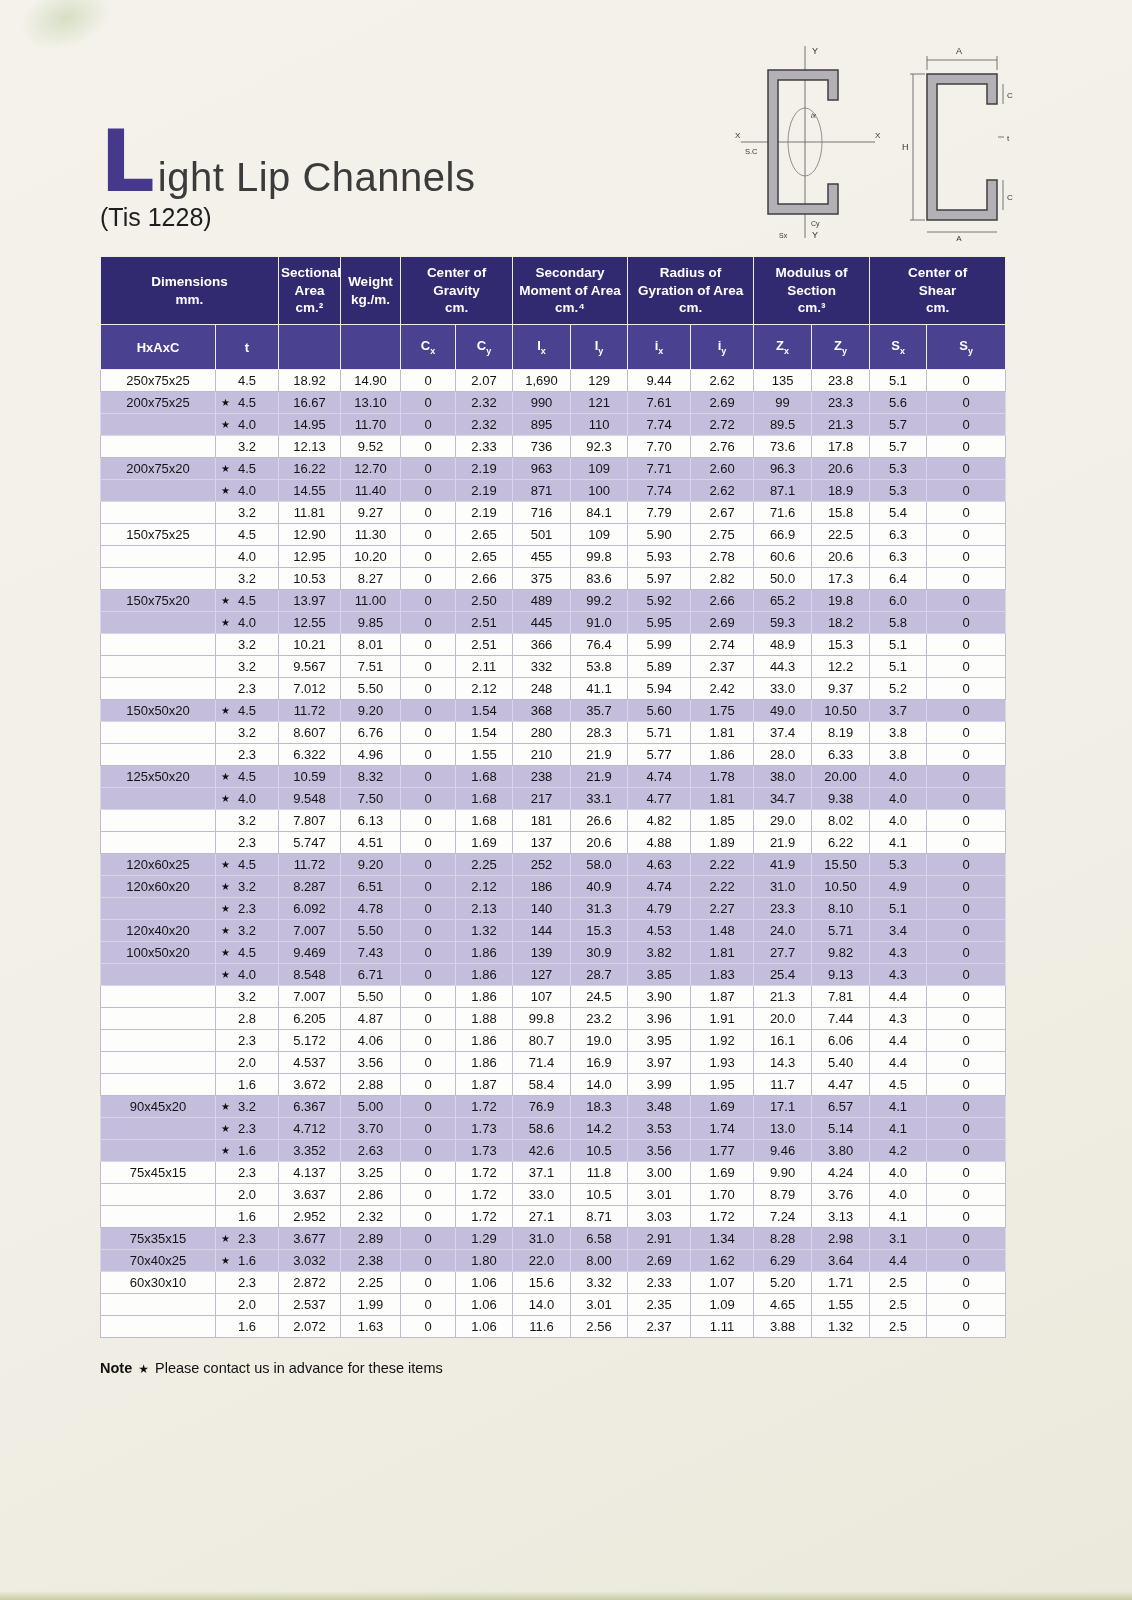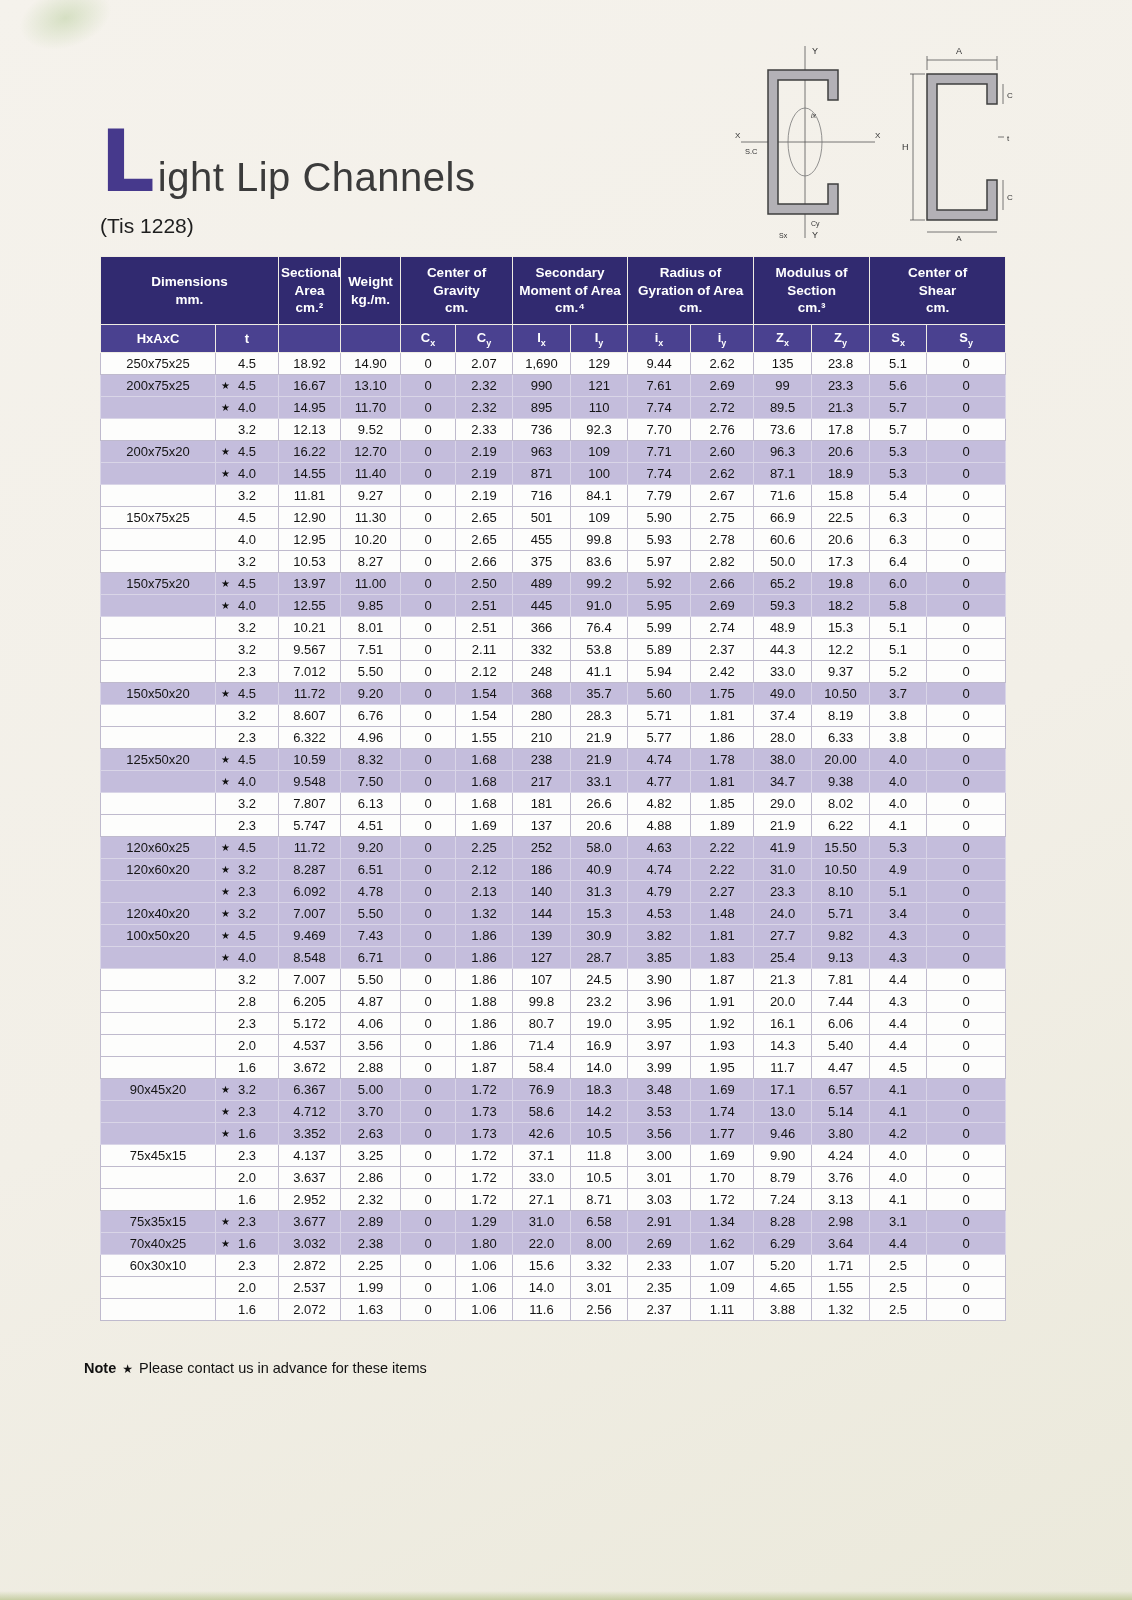--- a/index.html
+++ b/index.html
@@ -20,57 +20,57 @@
   }
   
   .title-block{position:absolute;left:100px;top:128px;}
   .title-line{display:flex;align-items:baseline;margin:0;}
   .big-l{
     font-family:"DejaVu Sans",sans-serif;font-weight:700;
     font-size:86px;line-height:.78;color:var(--accent-title,#46398c);
     margin-right:3px;
   }
   .title-rest{font-size:40px;font-weight:400;color:#3b3b3b;letter-spacing:.5px;}
-  .subtitle{font-size:21px;color:#1e1e1e;margin-top:14px;}
+  .subtitle{font-size:25px;color:#1e1e1e;margin-top:3px;}
   
   .diagrams{position:absolute;top:42px;left:733px;display:flex;gap:16px;}
   .diagrams svg{display:block;}
   .diagrams text{font-family:"Liberation Sans",sans-serif;fill:#333;}
   
   table.spec{
     position:absolute;left:100px;top:256px;width:905px;
     border-collapse:collapse;table-layout:fixed;
   }
   table.spec th,table.spec td{box-sizing:border-box;}
   th.group{
     background:var(--header-dark,#312a70);color:#fff;
     font-size:13.5px;font-weight:700;height:68px;
     white-space:pre-line;line-height:1.3;vertical-align:middle;
     border:1px solid #efece3;padding:2px;
   }
   th.sub{
     background:var(--header-mid,#4a4190);color:#fff;
-    font-size:13px;font-weight:700;height:28px;
+    font-size:13px;font-weight:700;height:45px;
     border:1px solid #efece3;padding:0 2px;vertical-align:middle;
   }
   th.sub sub{font-size:9px;}
   tbody td{
     height:21px;line-height:21px;padding:0 2px;
     text-align:center;font-size:13px;color:#141414;
     background:var(--row-plain,#fdfdfc);
     border:1px solid #bfbacd;overflow:hidden;white-space:nowrap;
   }
   tbody tr.shaded td{background:var(--row-shaded,#c4bddc);border-color:#d9d5e7;}
   tbody td.t{position:relative;}
   tbody td.t .star{
     position:absolute;left:5px;top:50%;transform:translateY(-50%);
     font-size:10px;color:#111;line-height:1;
   }
   
-  .note{position:absolute;left:84px;top:1360px;font-size:14.5px;color:#111;}
+  .note{position:absolute;left:100px;top:1360px;font-size:14.5px;color:#111;}
   .note .note-label{font-weight:700;margin-right:6px;}
   .note .note-star{font-size:12px;margin-right:6px;}
 </style>
 </head>
 <body>
 
 <div class="page">
 
   <div class="scan-mark-tl"></div>
 

